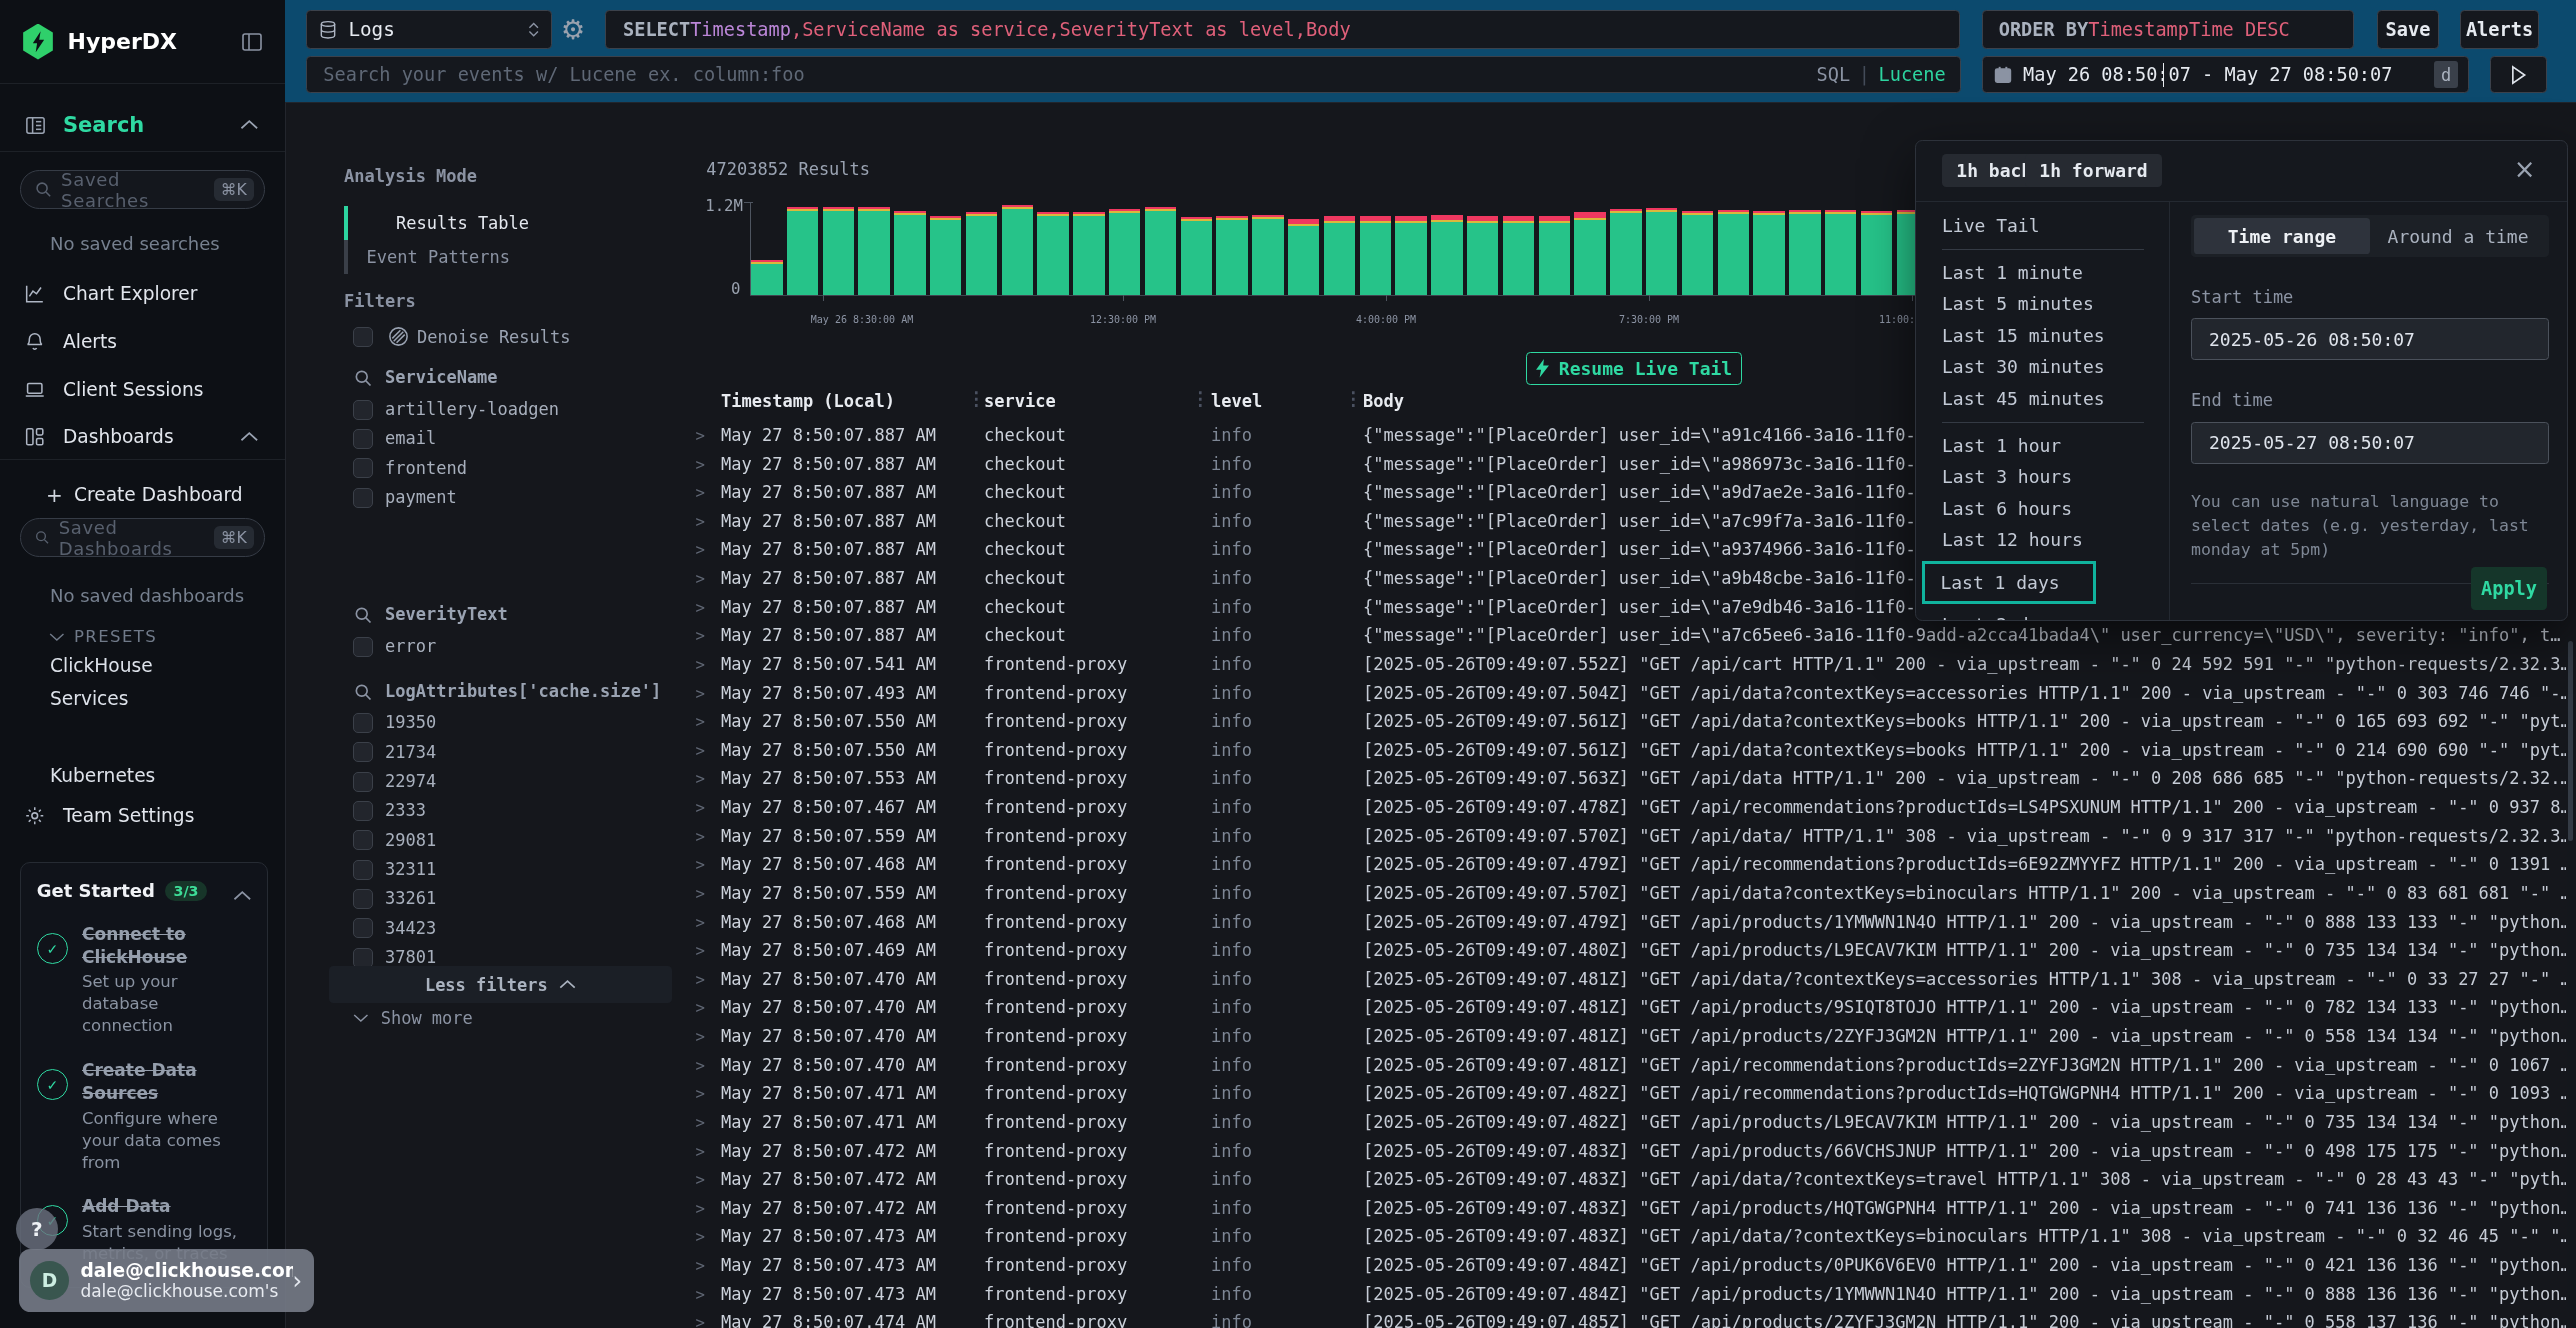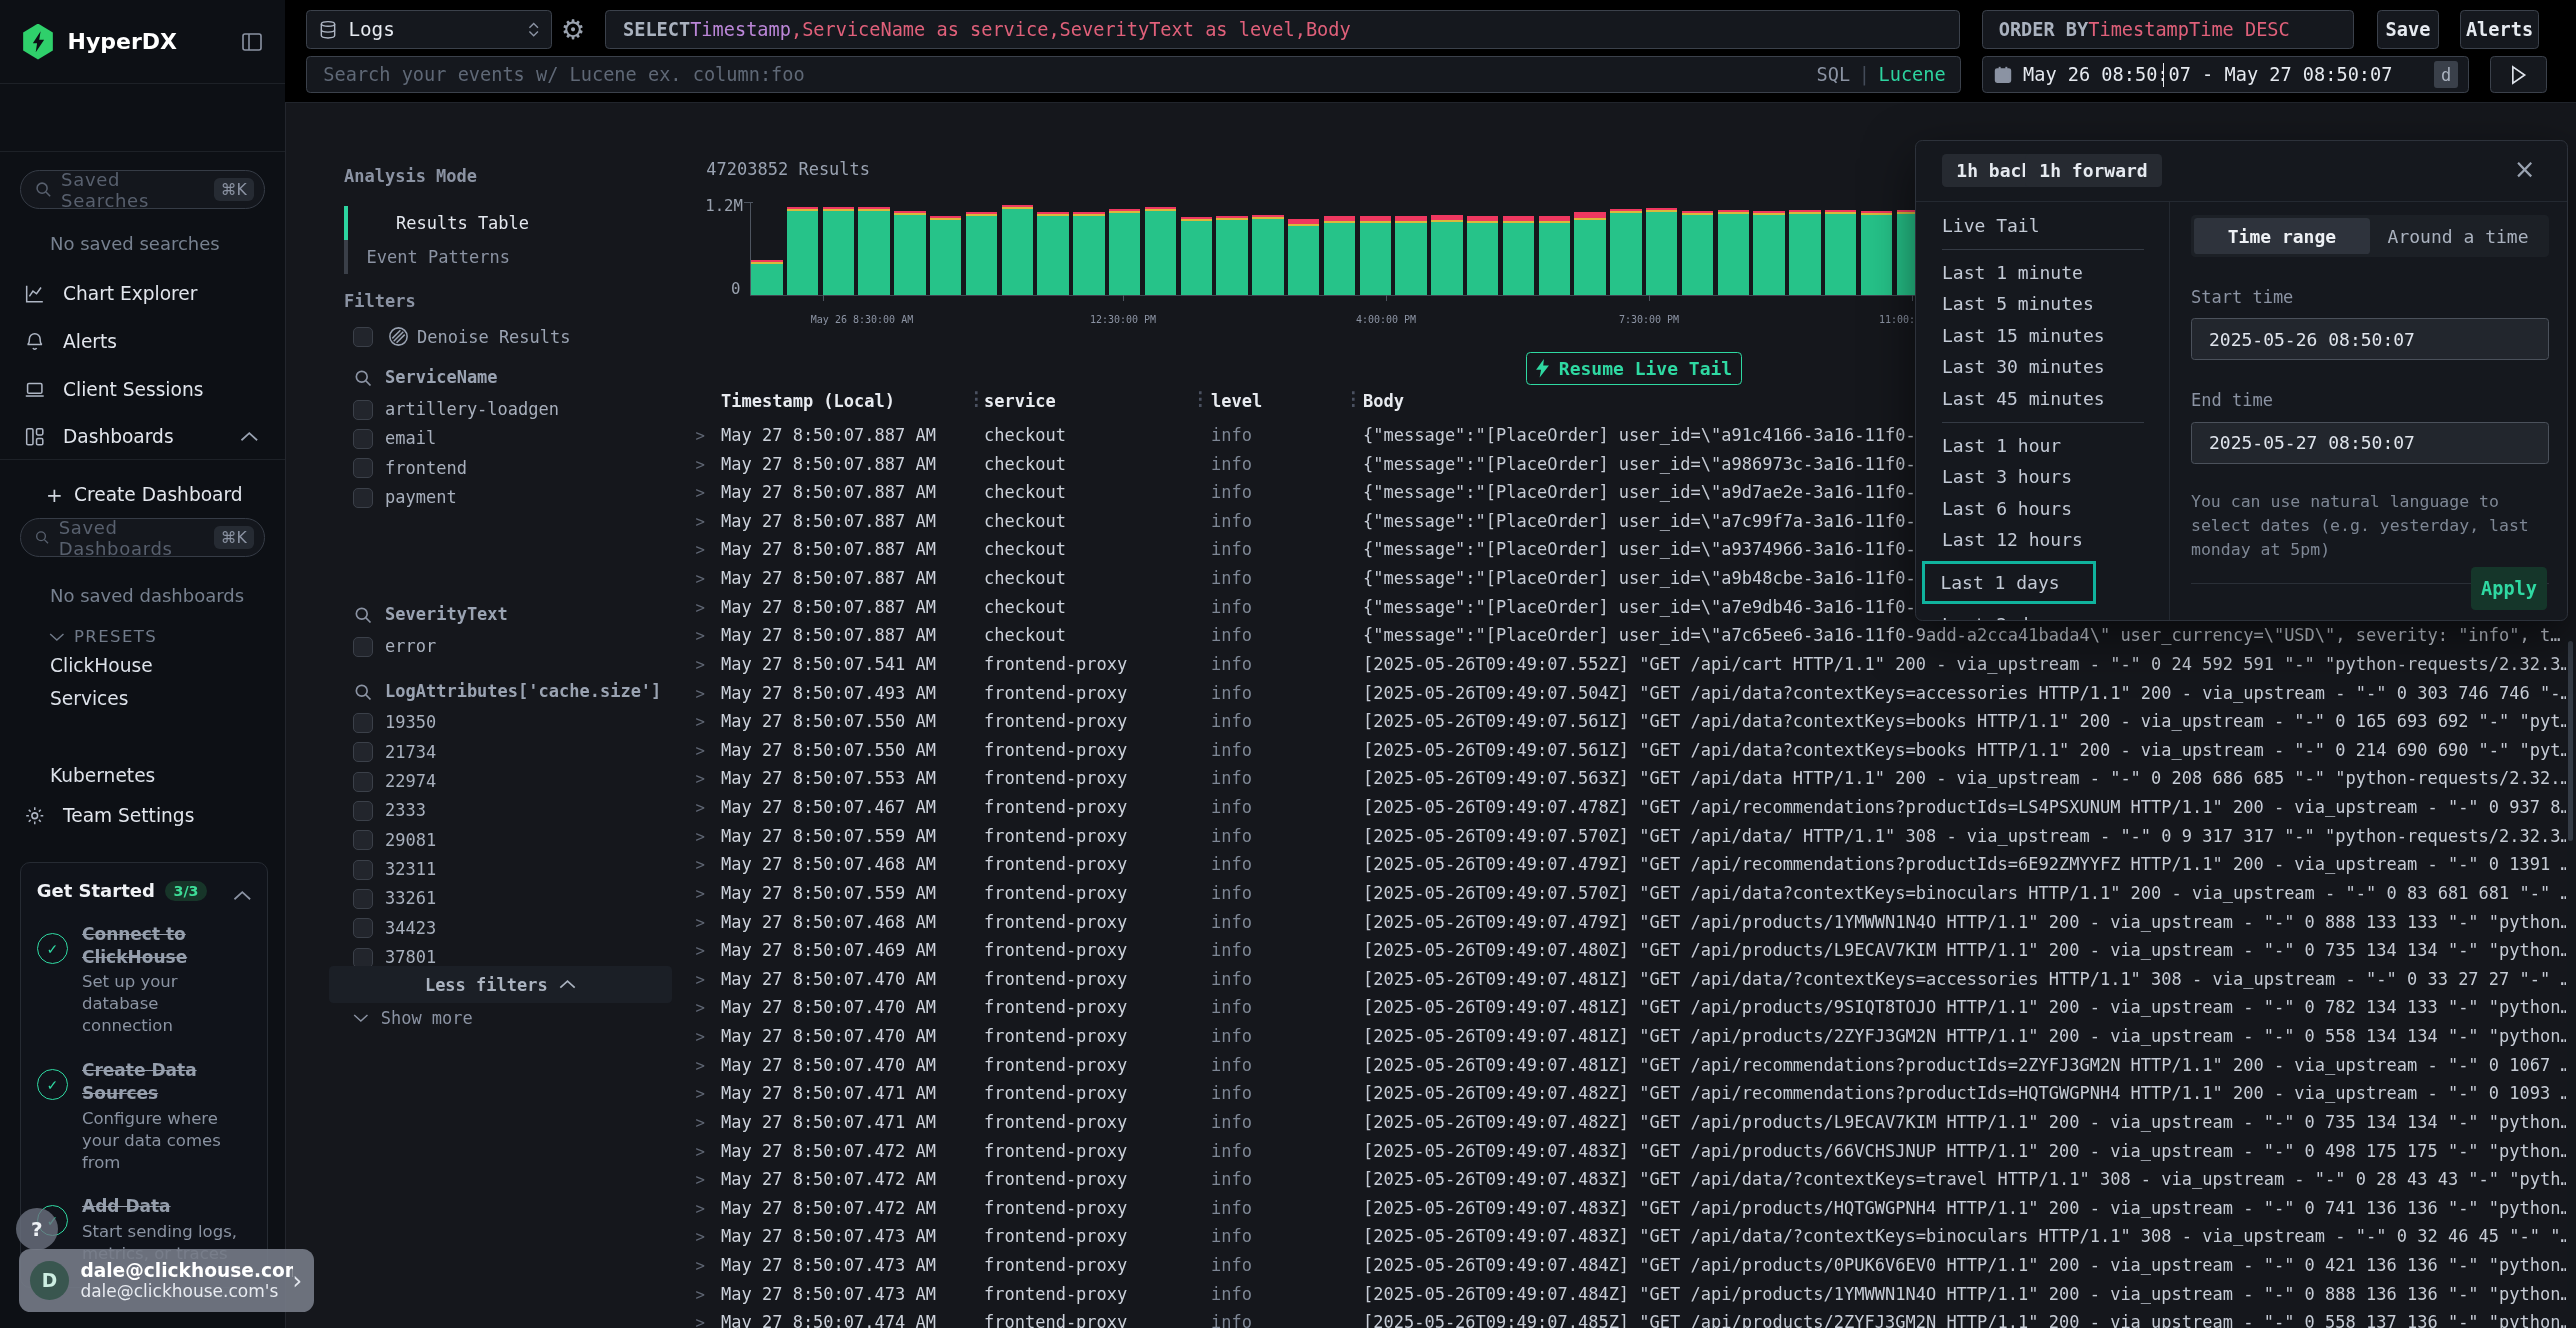--- a/index.html
+++ b/index.html
@@ -43,21 +43,21 @@
   .user-chip{position:absolute;left:18.6px;top:1249px;width:295px;height:63px;border-radius:11.4px;
              background:rgba(117,123,135,.9);z-index:70;display:flex;align-items:center;padding:0 11.4px;box-sizing:border-box;}
   .avatar{width:39px;height:39px;border-radius:50%;background:#39564f;color:#cdeee2;font-size:18.6px;font-weight:bold;
           display:flex;align-items:center;justify-content:center;flex:none;}
   .user-texts{margin-left:11.4px;overflow:hidden;}
   .user-email{font-size:18.6px;font-weight:bold;color:#ffffff;white-space:nowrap;}
   .user-sub{font-size:17px;color:#e8ebf1;white-space:nowrap;}
   .user-chevron{margin-left:auto;color:#e3e7ee;font-size:24px;}
 
   
-  .topbar{position:absolute;left:285px;top:0;width:2291px;height:102px;background:#000000;
+  .topbar{position:absolute;left:285px;top:0;width:2291px;height:102px;background:#0c4a6e;
           border-bottom:0.7px solid #21252c;z-index:30;}
   .box{position:absolute;background:#15181e;border:0.7px solid #3b414b;border-radius:4.3px;box-sizing:border-box;
        display:flex;align-items:center;}
   .logs-select{left:21px;top:10px;width:246px;height:39px;padding:0 11.4px;}
   .logs-label{font-size:19.3px;color:#e6eaf0;margin-left:10px;}
   .updown{margin-left:auto;color:#8b93a3;display:flex;flex-direction:column;gap:1.4px;}
   .gear{position:absolute;left:276px;top:14.3px;font-size:27px;color:#99a1ae;font-family:"DejaVu Sans",sans-serif;}
   .sql-box{left:320px;top:10px;width:1355px;height:39px;padding:0 17px;overflow:hidden;white-space:nowrap;font-size:18.6px;}
   .q-kw{color:#aab2bf;font-weight:bold;}
   .q-purple{color:#bb86d8;}
@@ -166,20 +166,37 @@
       </div>
       <div class="logo-title sans">HyperDX</div>
       <div class="collapse-btn">
         <svg width="24" height="24" viewBox="0 0 24 24" fill="none" stroke="currentColor" stroke-width="1.6">
             <rect x="3" y="4" width="18" height="16" rx="2"></rect>
             <line x1="9" y1="4" x2="9" y2="20"></line>
           </svg>
       </div>
     </div>
 
+    <div class="sb-row" style="top:100px;height:50px;">
+      <span class="sb-icon">
+        <svg width="23" height="23" viewBox="0 0 24 24" fill="none" stroke="#9aa3b2" stroke-width="1.6">
+            <rect x="3" y="4" width="18" height="16" rx="2"></rect>
+            <line x1="9" y1="4" x2="9" y2="20"></line>
+            <line x1="12.5" y1="8" x2="18" y2="8"></line>
+            <line x1="12.5" y1="12" x2="18" y2="12"></line>
+            <line x1="12.5" y1="16" x2="18" y2="16"></line>
+          </svg>
+      </span>
+      <span class="sb-label sans" style="color:#2fd9a2;font-weight:bold;font-size:21px;">Search</span>
+      <span class="sb-chev">
+        <svg width="18.6" height="11.4" viewBox="0 0 26 16" fill="none" stroke="currentColor" stroke-width="2.4">
+            <polyline points="2,13 13,3 24,13"></polyline>
+          </svg>
+      </span>
+    </div>
     <div class="sb-div" style="top:151px;"></div>
 
     <div class="pill" style="top:170px;">
       <svg width="18.6" height="18.6" viewBox="0 0 24 24" fill="none" stroke="#58606e" stroke-width="2">
           <circle cx="10.5" cy="10.5" r="6.5"></circle>
           <line x1="15.5" y1="15.5" x2="21" y2="21"></line>
         </svg>
       <span class="pill-ph sans">Saved Searches</span>
       <span class="kbd sans">⌘K</span>
     </div>

